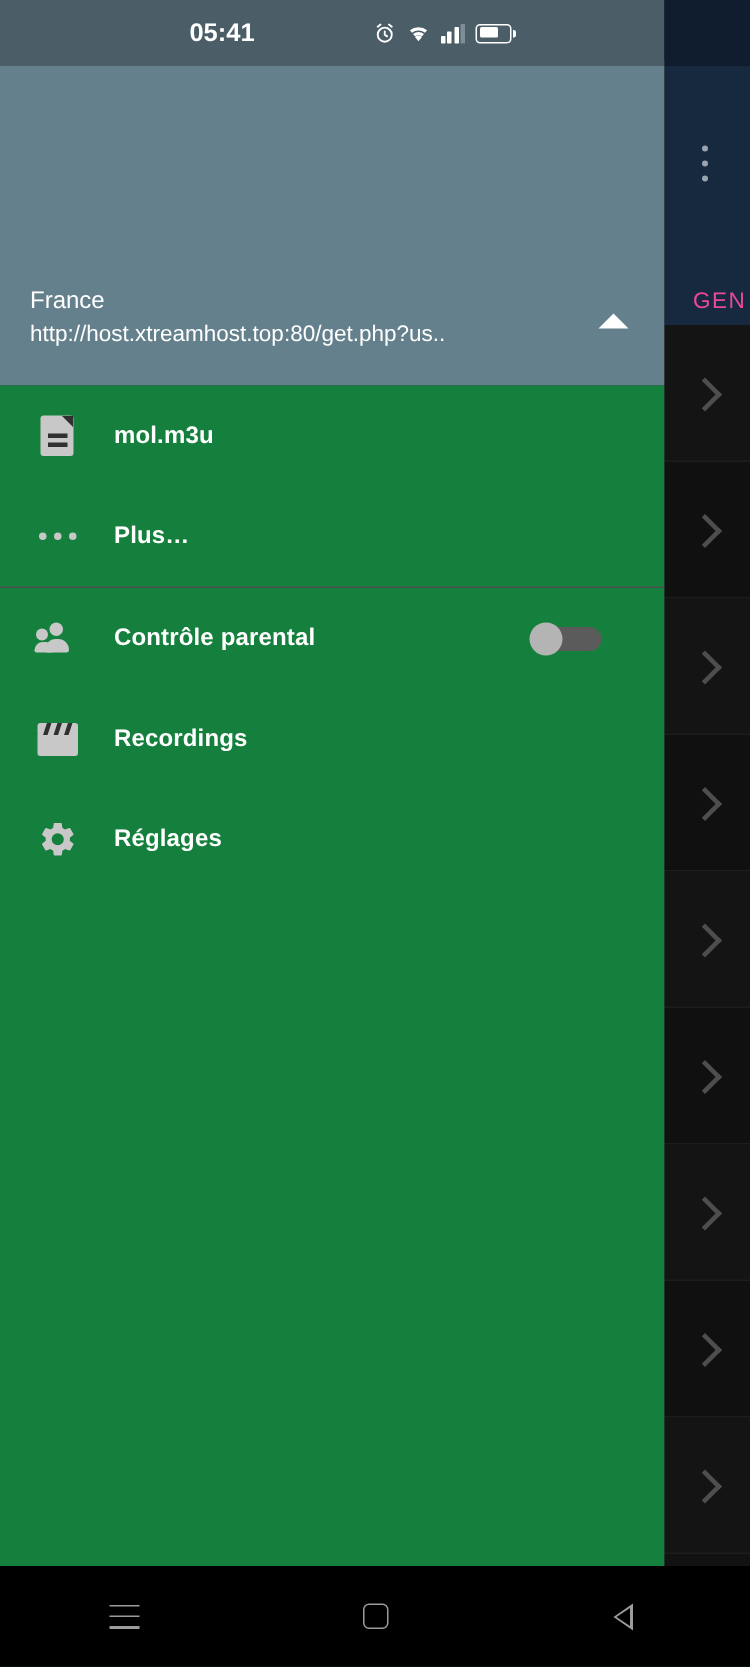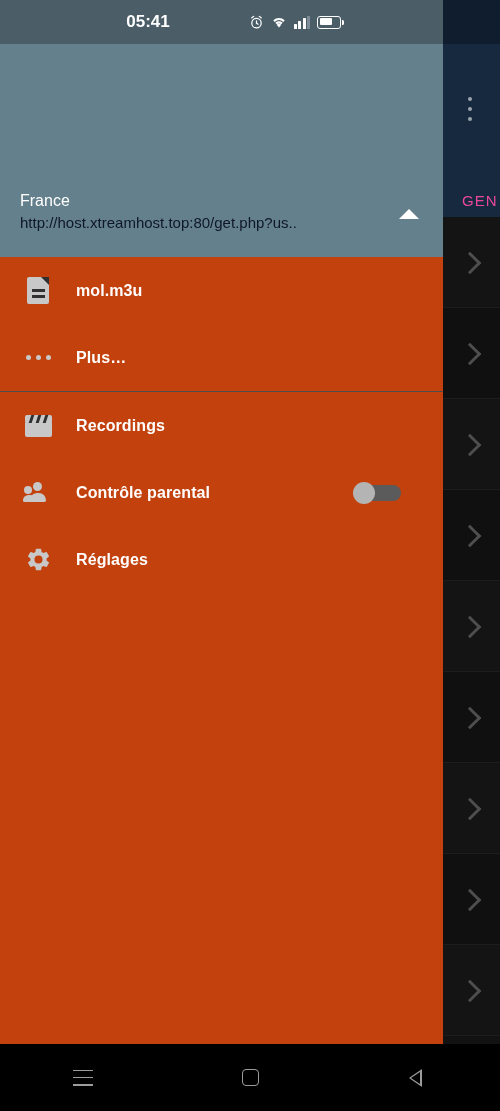--- a/index.html
+++ b/index.html
@@ -168,41 +168,41 @@
     right:50px;
   }
   .dh-name{
     font-size:16px;
     color:#ffffff;
     line-height:22px;
     white-space:nowrap;
   }
   .dh-url{
     font-size:15px;
-    color:#0f172a;
+    color:#ffffff;
     line-height:22px;
     white-space:nowrap;
     overflow:hidden;
     text-overflow:clip;
   }
   .dh-arrow{
     position:absolute;
     left:399px; top:169px;
     width:0; height:0;
     border-left:10px solid transparent;
     border-right:10px solid transparent;
     border-bottom:10px solid #ffffff;
   }
 
   .drawer-body{
     position:absolute;
     left:0; top:217px;
     width:443px;
     bottom:0;
-    background:#c2410c;
+    background:#15803d;
   }
   .menu-item{
     position:relative;
     height:67px;
     display:flex;
     align-items:center;
   }
   .mi-icon{
     width:76px;
     display:flex;
@@ -454,51 +454,51 @@
           <span class="icon-dots">
               <i></i>
               <i></i>
               <i></i>
             </span>
         </span>
         <span class="mi-label">Plus…</span>
       </div>
 
       <div class="divider"></div>
+
+      <div class="menu-item">
+        <span class="mi-icon">
+          <span class="icon-people">
+              <span class="h2"></span>
+              <span class="b2"></span>
+              <span class="h1"></span>
+              <span class="b1"></span>
+            </span>
+        </span>
+        <span class="mi-label">Contrôle parental</span>
+        <span class="mi-trailing">
+          <span class="switch">
+              <span class="track"></span>
+              <span class="thumb"></span>
+            </span>
+        </span>
+      </div>
 
       <div class="menu-item">
         <span class="mi-icon">
           <span class="icon-clap">
               <span class="body"></span>
               <span class="top">
                 <s></s>
                 <s></s>
                 <s></s>
               </span>
             </span>
         </span>
         <span class="mi-label">Recordings</span>
-      </div>
-
-      <div class="menu-item">
-        <span class="mi-icon">
-          <span class="icon-people">
-              <span class="h2"></span>
-              <span class="b2"></span>
-              <span class="h1"></span>
-              <span class="b1"></span>
-            </span>
-        </span>
-        <span class="mi-label">Contrôle parental</span>
-        <span class="mi-trailing">
-          <span class="switch">
-              <span class="track"></span>
-              <span class="thumb"></span>
-            </span>
-        </span>
       </div>
 
       <div class="menu-item">
         <span class="mi-icon">
           <svg class="icon-gear" viewBox="0 0 24 24" fill="#c8c8c8">
             <path d="M19.14 12.94a7.4 7.4 0 0 0 .06-.94c0-.32-.03-.63-.07-.94l2.03-1.58a.49.49 0 0 0 .12-.61l-1.92-3.32a.49.49 0 0 0-.59-.22l-2.39.96a7.02 7.02 0 0 0-1.62-.94l-.36-2.54a.48.48 0 0 0-.48-.41h-3.84a.48.48 0 0 0-.48.41l-.36 2.54c-.59.24-1.13.56-1.62.94l-2.39-.96a.48.48 0 0 0-.59.22L2.74 8.87a.48.48 0 0 0 .12.61l2.03 1.58c-.04.31-.07.63-.07.94s.03.63.07.94l-2.03 1.58a.49.49 0 0 0-.12.61l1.92 3.32c.12.22.38.3.59.22l2.39-.96c.5.38 1.03.7 1.62.94l.36 2.54c.04.24.24.41.48.41h3.84c.24 0 .44-.17.48-.41l.36-2.54c.59-.24 1.13-.56 1.62-.94l2.39.96c.22.08.47 0 .59-.22l1.92-3.32a.49.49 0 0 0-.12-.61l-2.03-1.58zM12 15.6A3.6 3.6 0 1 1 12 8.4a3.6 3.6 0 0 1 0 7.2z"></path>
           </svg>
         </span>
         <span class="mi-label">Réglages</span>
       </div>

